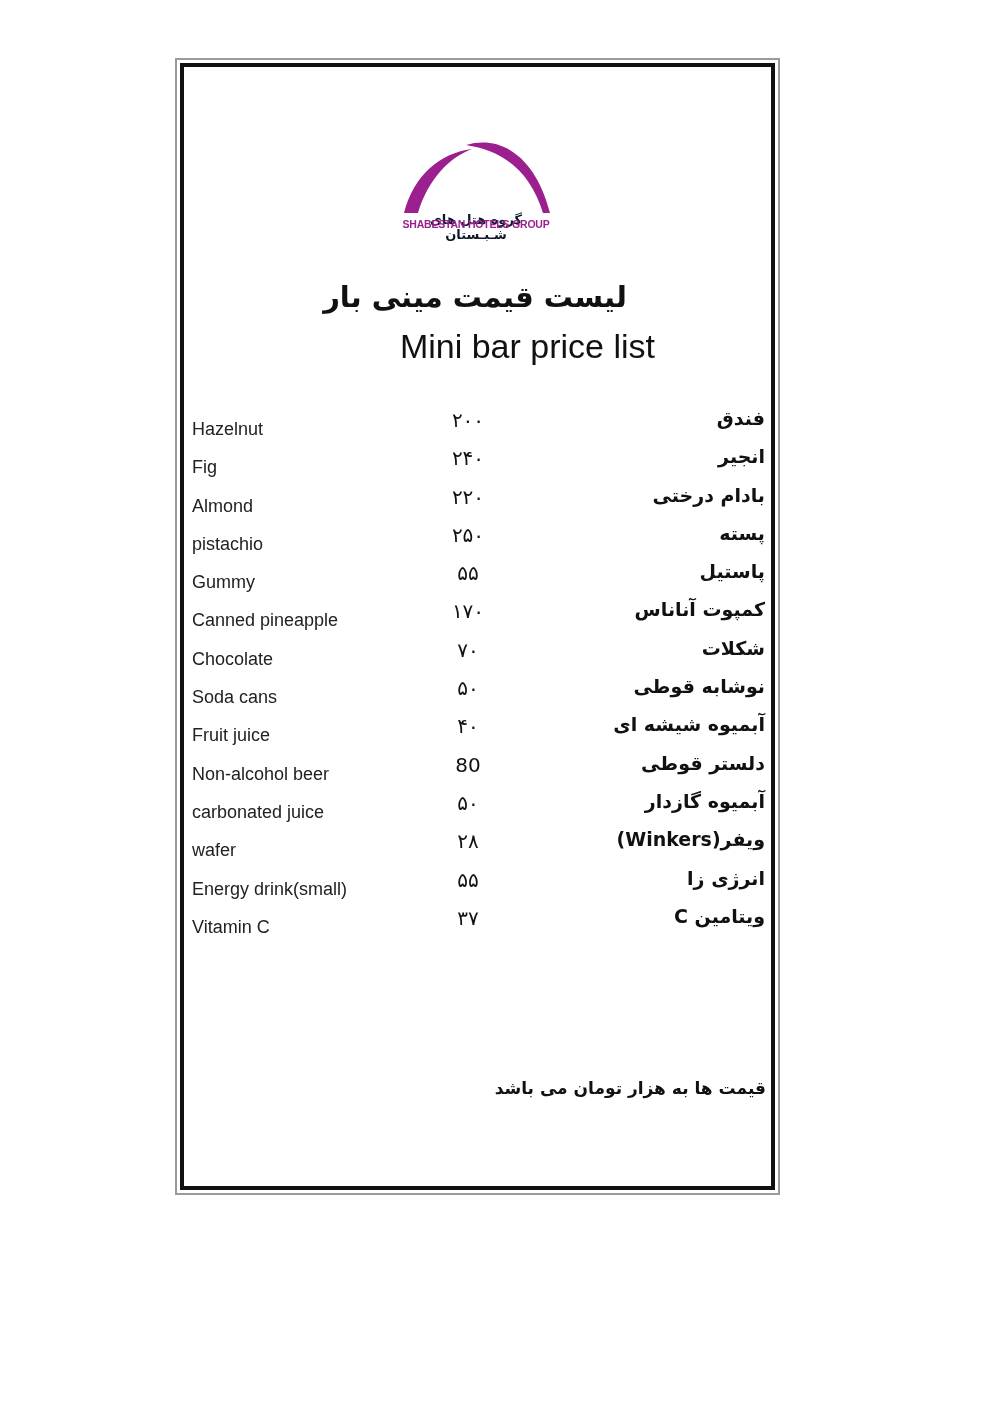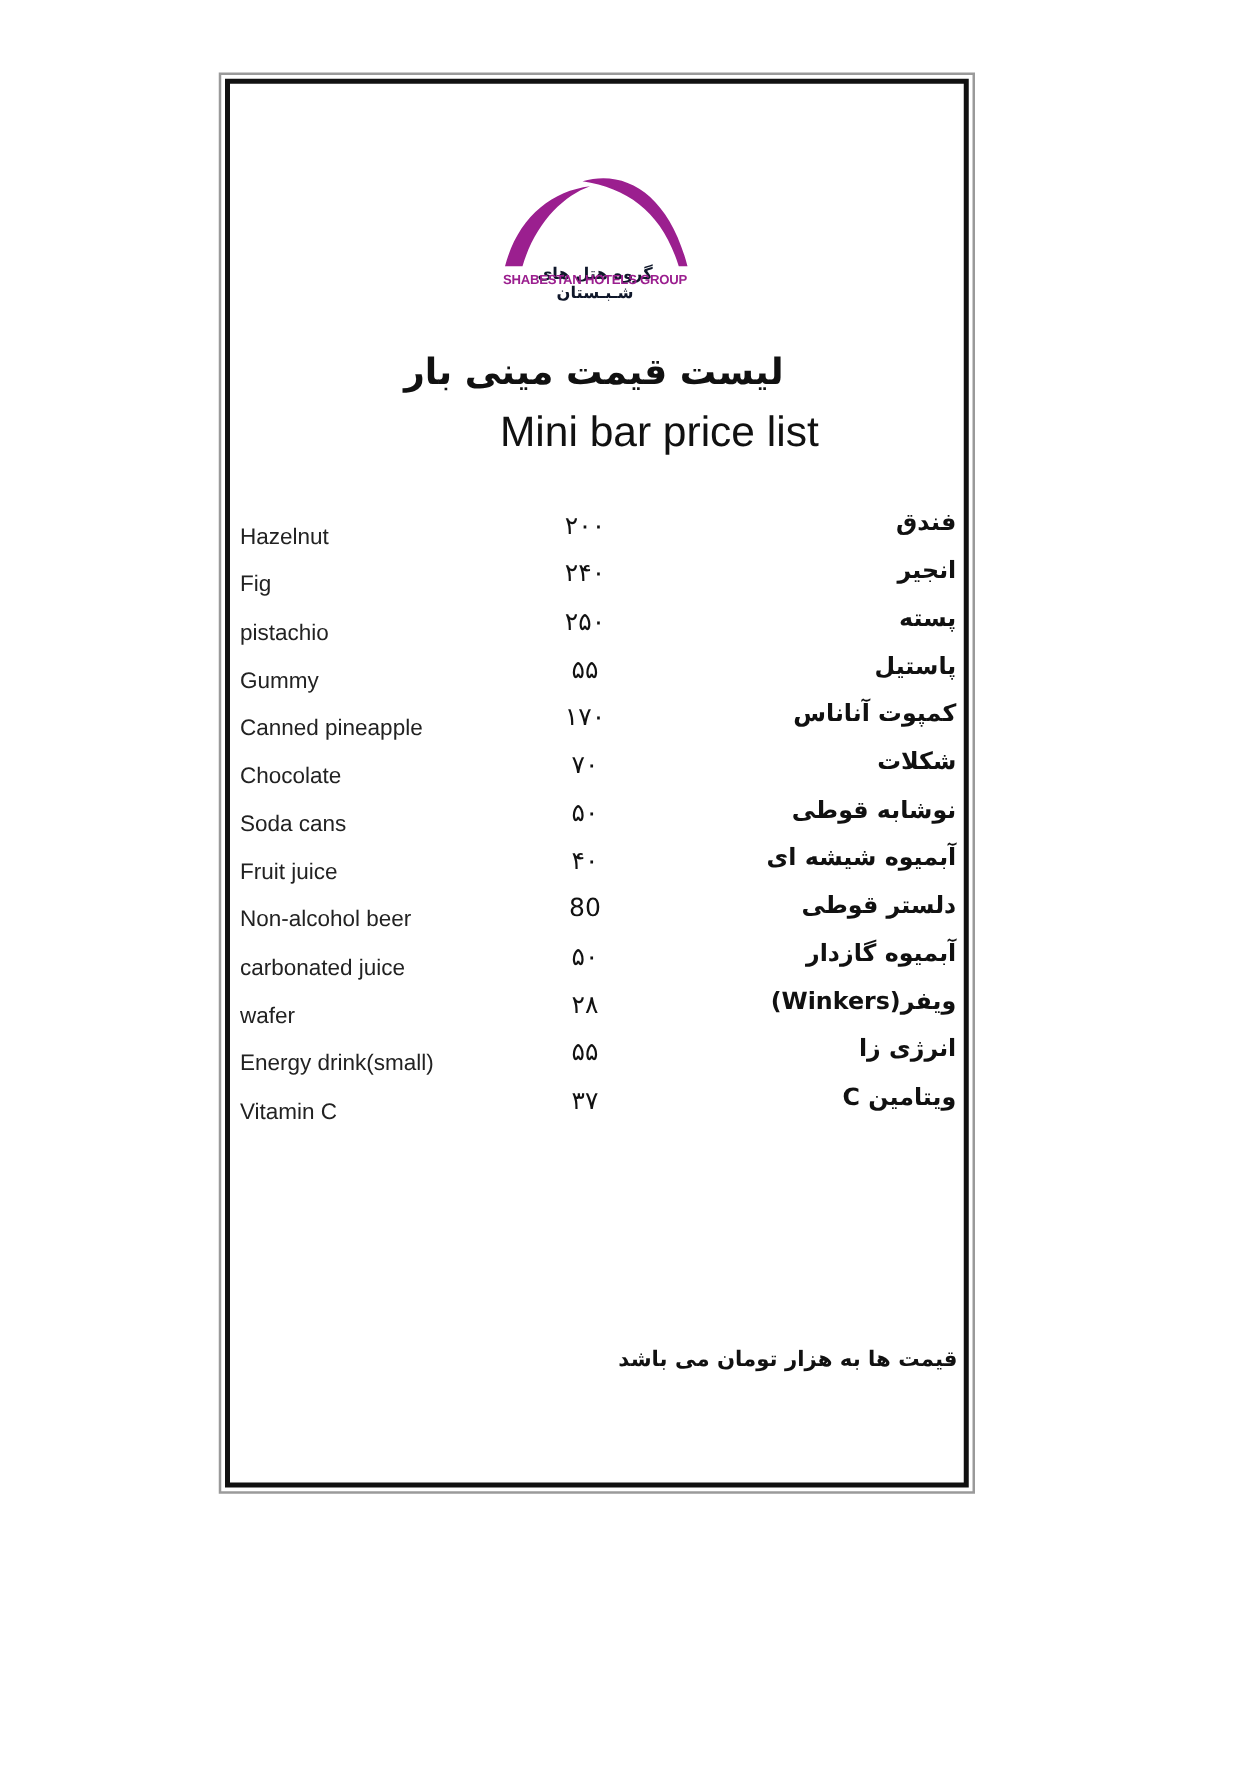--- a/index.html
+++ b/index.html
@@ -68,20 +68,25 @@
       <span class="en">Hazelnut</span>
       <span class="price">۲۰۰</span>
       <span class="fa">فندق</span>
     </div>
   <div class="row">
       <span class="en">Fig</span>
       <span class="price">۲۴۰</span>
       <span class="fa">انجیر</span>
     </div>
   <div class="row">
+      <span class="en">Almond</span>
+      <span class="price">۲۲۰</span>
+      <span class="fa">بادام درختی</span>
+    </div>
+  <div class="row">
       <span class="en">pistachio</span>
       <span class="price">۲۵۰</span>
       <span class="fa">پسته</span>
     </div>
   <div class="row">
       <span class="en">Gummy</span>
       <span class="price">۵۵</span>
       <span class="fa">پاستیل</span>
     </div>
   <div class="row">

